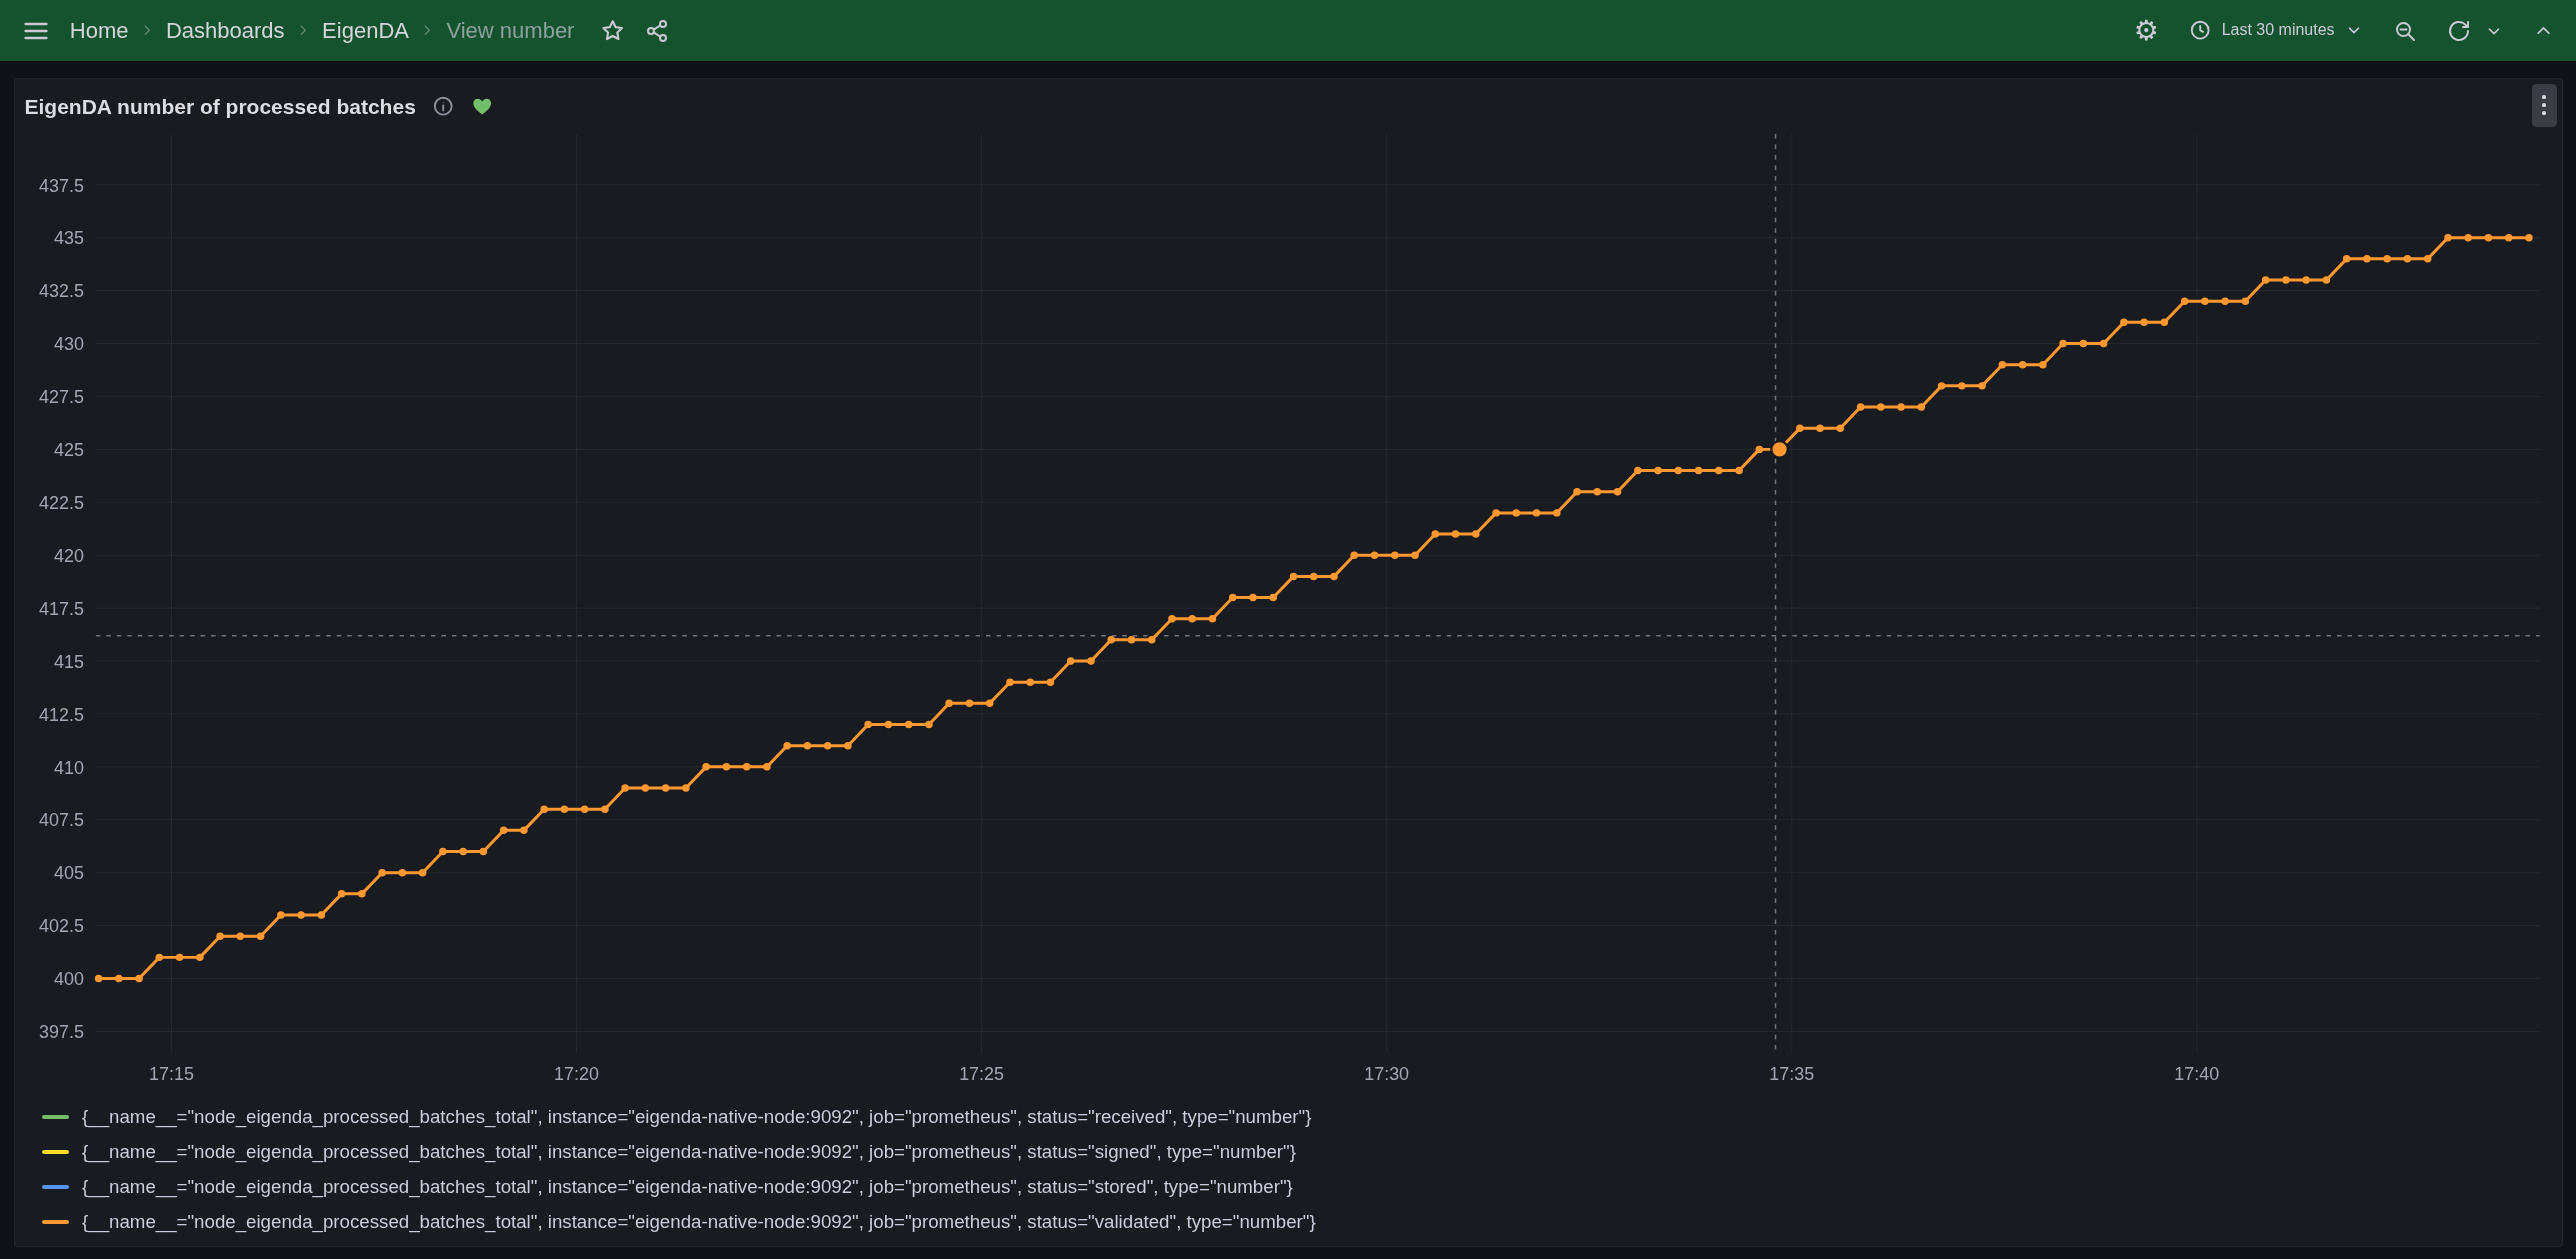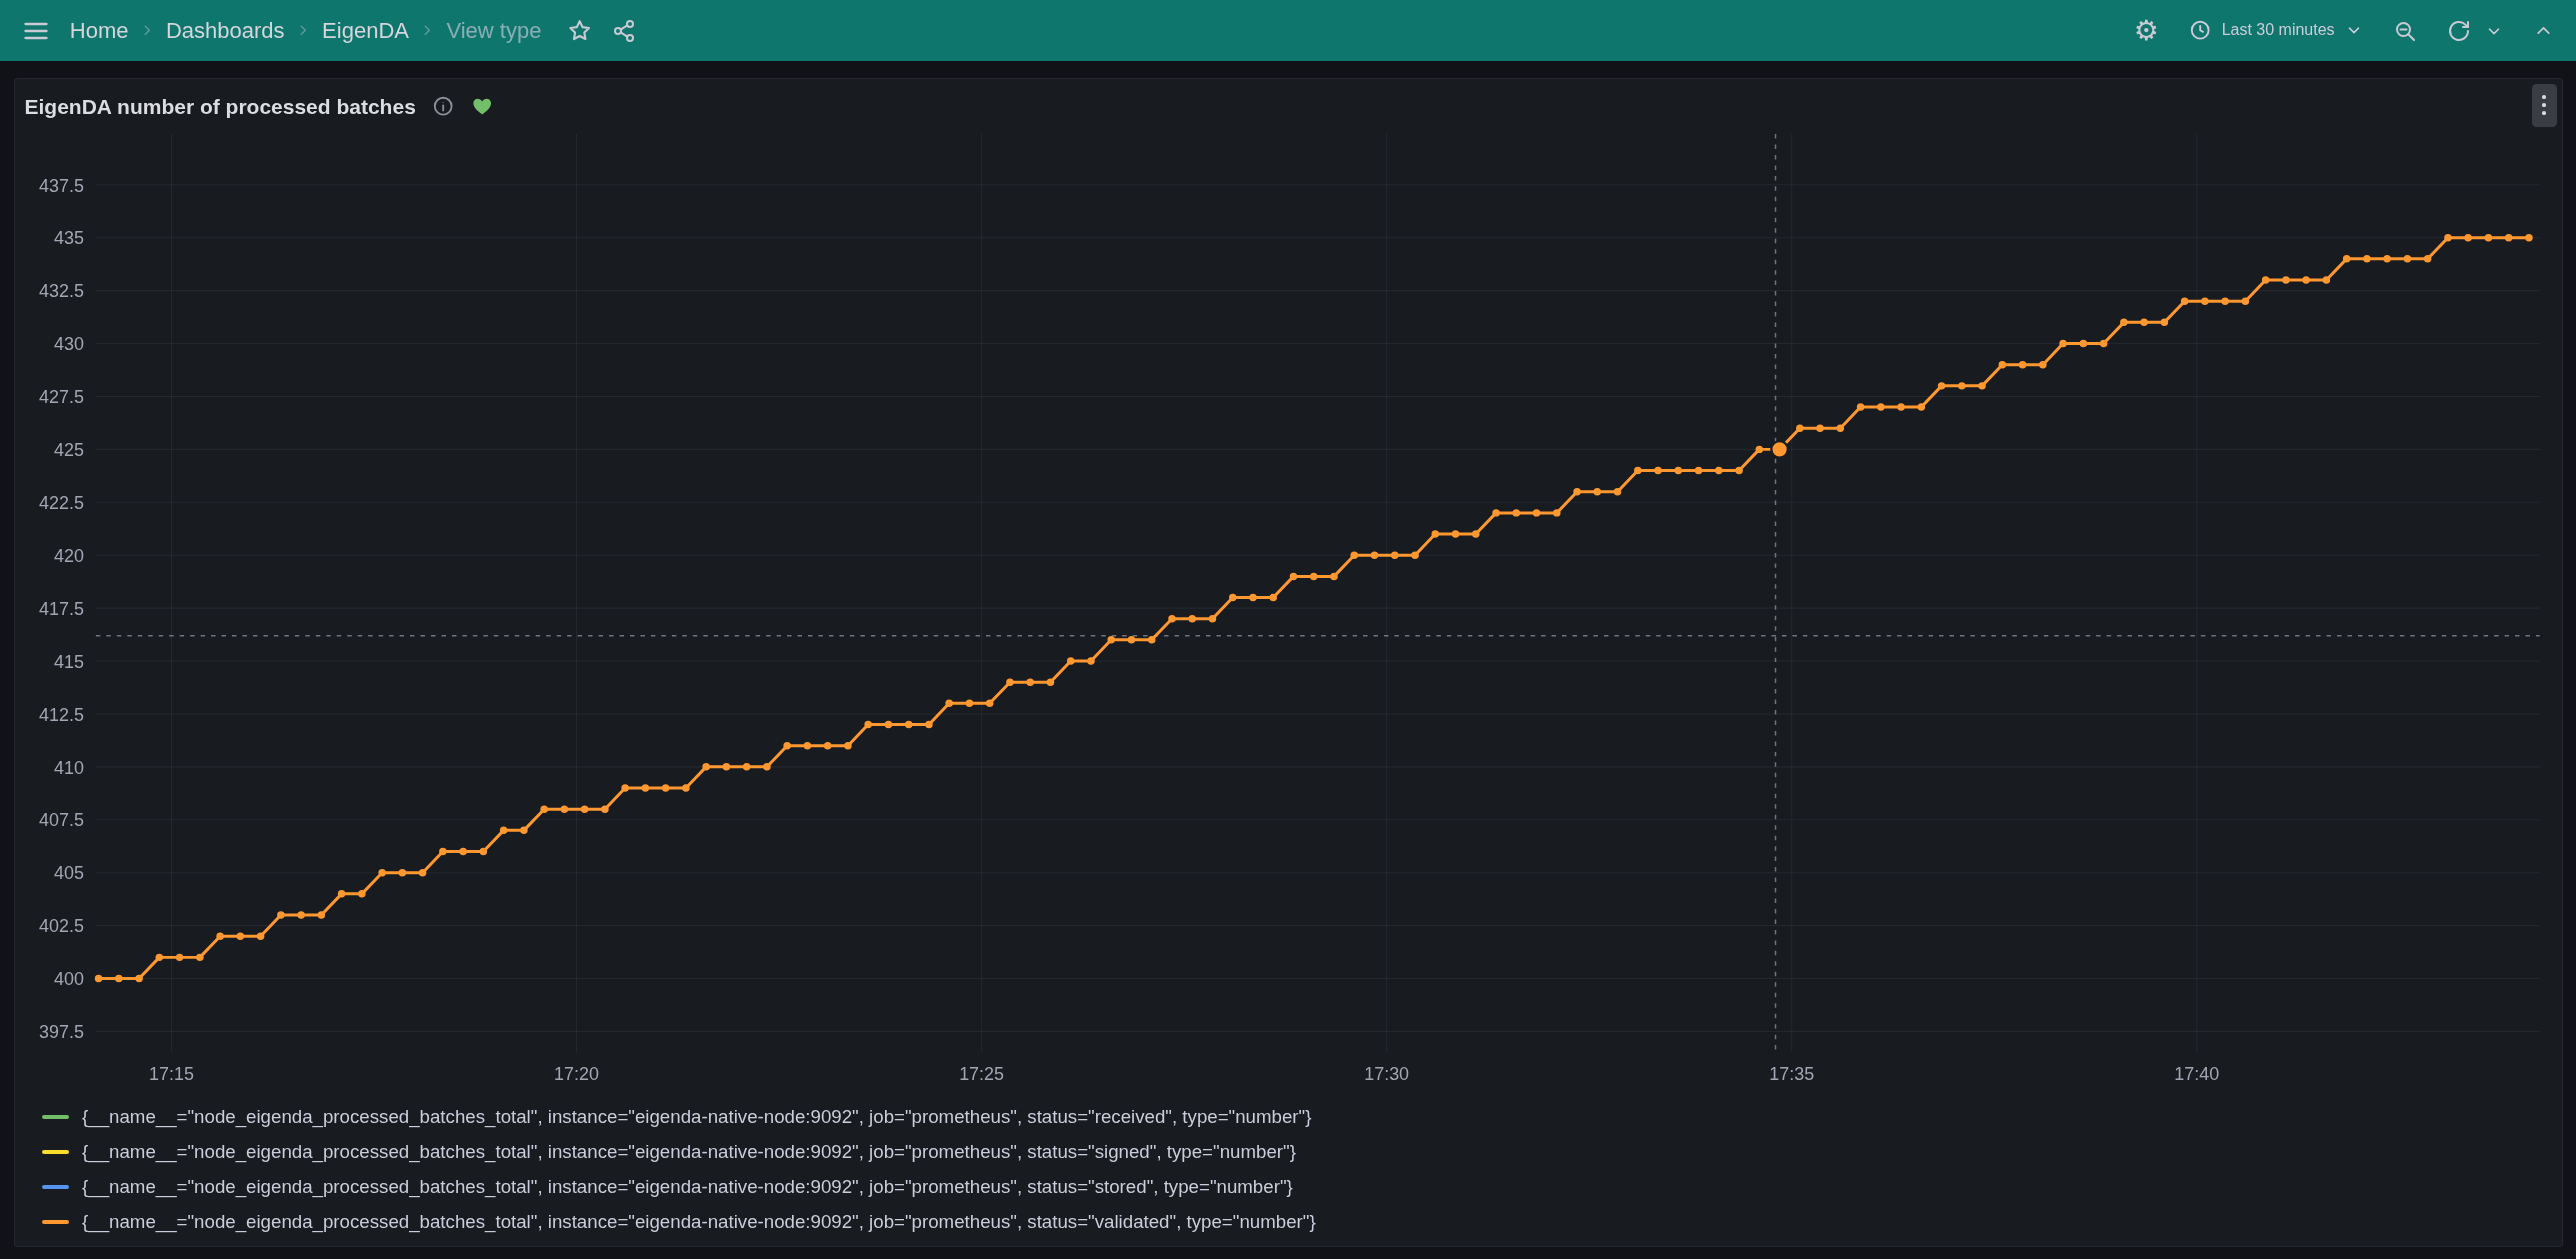--- a/index.html
+++ b/index.html
@@ -6,21 +6,21 @@
   html,body { margin:0; padding:0; }
   body {
     width:2576px; height:1260px; overflow:hidden; position:relative;
     background:#111217; color:#ccccdc;
     font-family:"Liberation Sans", sans-serif;
   }
   svg.icon { stroke:currentColor; fill:none; stroke-width:2; stroke-linecap:round; stroke-linejoin:round; display:block; }
   .icon-btn { display:flex; align-items:center; justify-content:center; color:#c9cad4; cursor:pointer; background:none; border:none; padding:0; }
 
   
-  .nav { height:61px; display:flex; align-items:center; padding:0 22.4px; gap:19.4px; background:#0f766e; }
+  .nav { height:61px; display:flex; align-items:center; padding:0 22.4px; gap:19.4px; background:#14532d; }
   .crumbs { display:flex; align-items:center; gap:10.5px; font-size:22px; }
   .crumb { color:#d5d6dc; cursor:pointer; white-space:nowrap; }
   .crumb.current { color:rgba(204,204,220,.65); cursor:default; }
   .crumb-sep { color:rgba(204,204,220,.45); display:flex; }
   .nav-right { margin-left:auto; display:flex; align-items:center; gap:30px; }
   .timepicker { display:flex; align-items:center; gap:10.5px; font-size:16px; color:#ccccdc; cursor:pointer; }
   .refresh-group { display:flex; align-items:center; gap:13.5px; }
   .gear-glyph { font-size:28px; line-height:1; color:#c9cad4; cursor:pointer; }
 
   
@@ -66,21 +66,21 @@
       <svg class="icon" width="16.5" height="16.5" viewBox="0 0 24 24">
           <path d="M9 6l6 6-6 6"></path>
         </svg>
     </span>
     <span class="crumb">EigenDA</span>
     <span class="crumb-sep">
       <svg class="icon" width="16.5" height="16.5" viewBox="0 0 24 24">
           <path d="M9 6l6 6-6 6"></path>
         </svg>
     </span>
-    <span class="crumb current">View type</span>
+    <span class="crumb current">View number</span>
   </div>
 
   <button class="icon-btn" style="margin-left:6px;">
     <svg class="icon" width="25.4" height="25.4" viewBox="0 0 24 24" stroke-width="1.8">
         <path d="M12 3l2.7 5.6 6.1.9-4.4 4.3 1 6.1-5.4-2.9-5.4 2.9 1-6.1L3.2 9.5l6.1-.9z"></path>
       </svg>
   </button>
   <button class="icon-btn">
     <svg class="icon" width="24" height="24" viewBox="0 0 24 24" stroke-width="1.8">
       <circle cx="18" cy="5" r="3"></circle>

